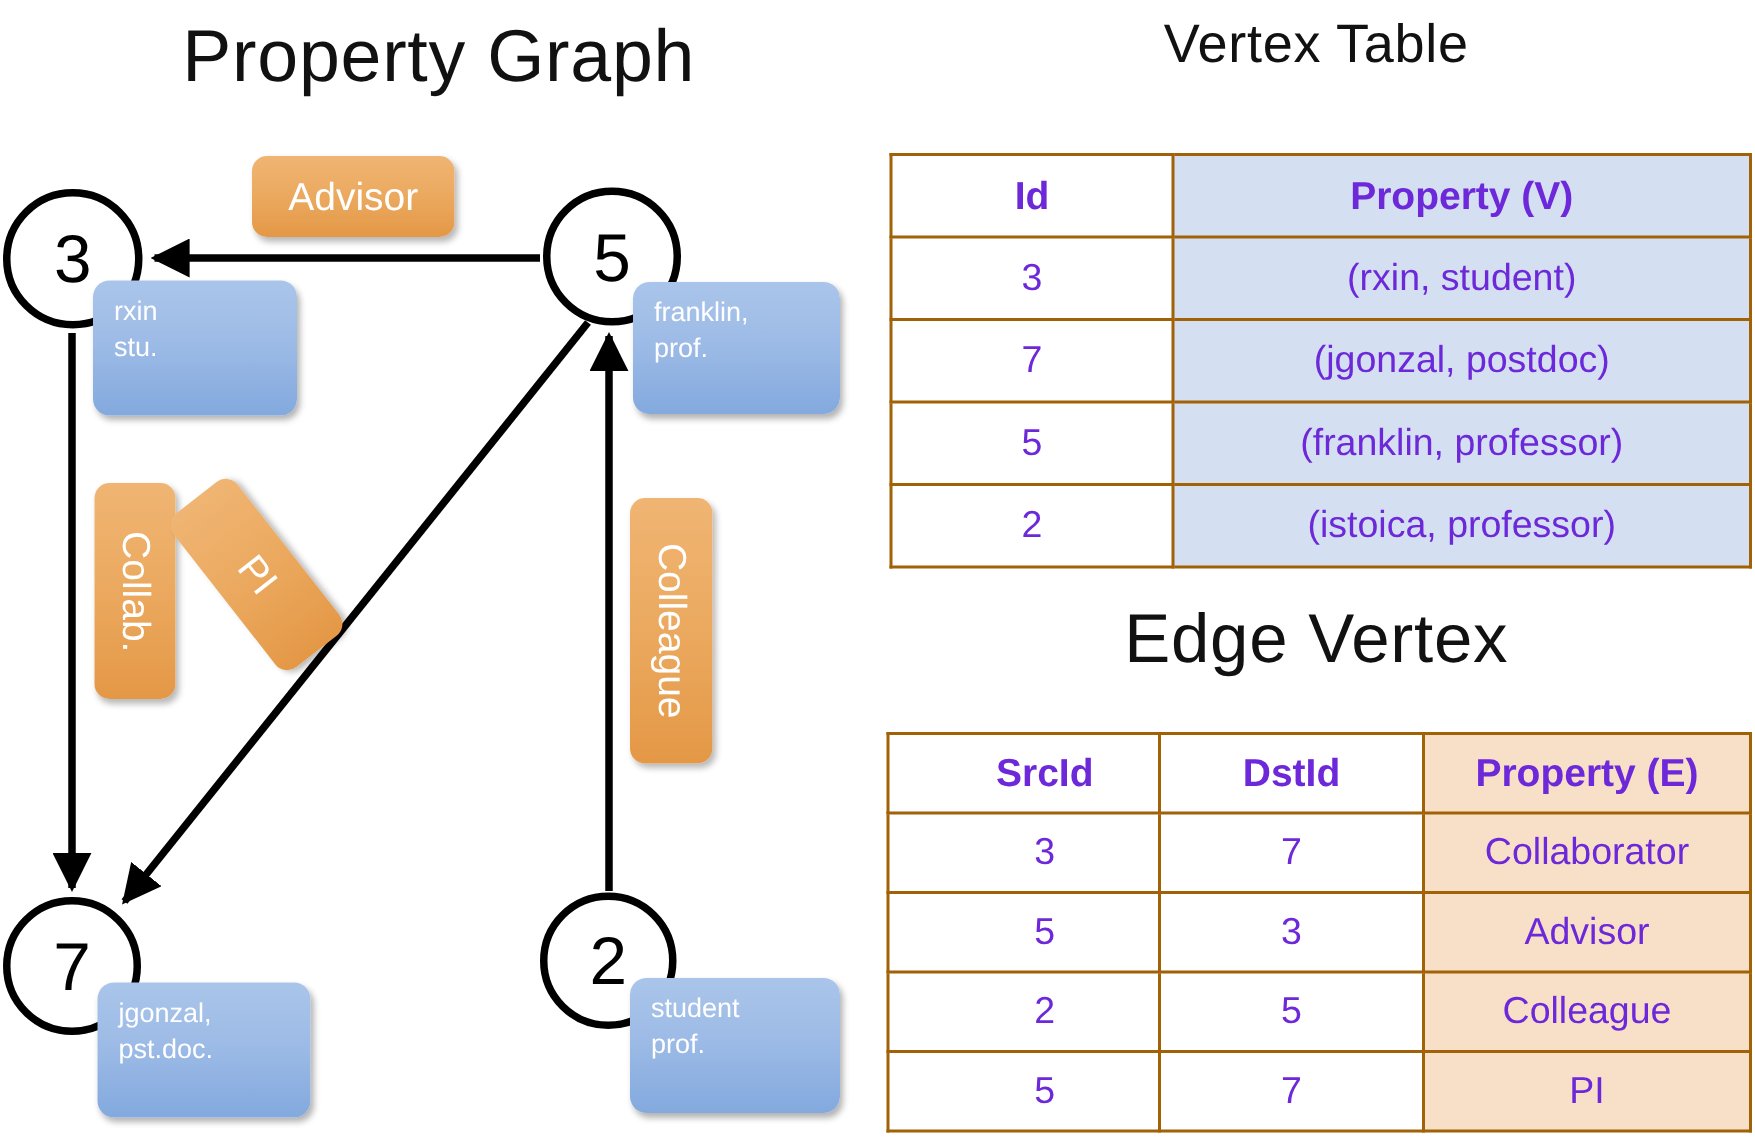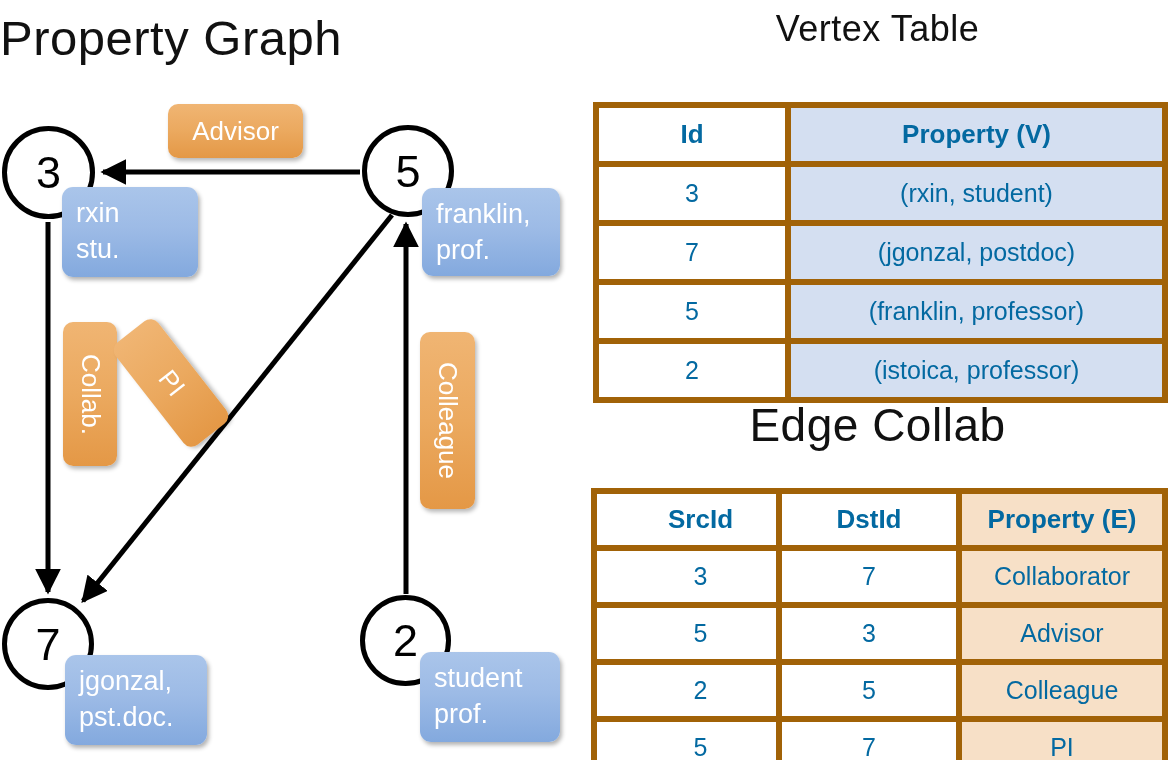--- a/index.html
+++ b/index.html
@@ -20,20 +20,21 @@
   .section-title {
     position: absolute;
     font-family: "Liberation Sans", sans-serif;
     font-weight: 300;
     color: #111111;
     letter-spacing: 0.5px;
     white-space: nowrap;
   }
   #title-property-graph {
     left: 0; top: 10px; width: 585px;
+    text-align: center;
     font-size: 49px;
   }
   #title-vertex-table {
     left: 585px; top: 8px; width: 585px;
     text-align: center;
     font-size: 36px;
   }
   #title-edge-table {
     left: 585px; top: 398px; width: 585px;
     text-align: center;
@@ -74,21 +75,21 @@
   #node-7 { left: 2px;   top: 598px; width: 92px;  height: 92px; }
   #node-2 { left: 360px; top: 595px; width: 91px;  height: 91px; }
 
   
   .vbox {
     position: absolute;
     border-radius: 11px;
     background: linear-gradient(to bottom, #aac5ea 0%, #9dbbe6 45%, #83a9de 100%);
     box-shadow: 2px 3px 4px rgba(0,0,0,0.30);
     color: #ffffff;
-    font-size: 27px;
+    font-size: 18px;
     line-height: 1.33;
     padding: 9px 14px;
     box-sizing: border-box;
     font-family: "Liberation Sans", sans-serif;
     font-weight: 300;
   }
   #vbox-rxin     { left: 62px;  top: 187px; width: 136px; height: 90px; }
   #vbox-franklin { left: 422px; top: 188px; width: 138px; height: 88px; }
   #vbox-jgonzal  { left: 65px;  top: 655px; width: 142px; height: 90px; }
   #vbox-istoica  { left: 420px; top: 652px; width: 140px; height: 90px; }
@@ -137,24 +138,24 @@
 
   
   .tbl {
     position: absolute;
     border-collapse: collapse;
     font-family: "Liberation Sans", sans-serif;
     font-weight: 300;
     table-layout: fixed;
   }
   .tbl td, .tbl th {
-    border: 6px solid #a16207;
+    border: 2px solid #a16207;
     text-align: center;
     font-weight: 300;
-    color: #0369a1;
+    color: #6d28d9;
     padding: 0;
   }
   .tbl th {
     font-weight: bold;
   }
 
   
   #vertex-table {
     left: 593px; top: 102px;
     width: 575px;
@@ -264,21 +265,21 @@
       <td class="col-id">5</td>
       <td class="col-prop">(franklin, professor)</td>
     </tr>
     <tr>
       <td class="col-id">2</td>
       <td class="col-prop">(istoica, professor)</td>
     </tr>
   </tbody>
 </table>
 
-<div class="section-title" id="title-edge-table">Edge Collab</div>
+<div class="section-title" id="title-edge-table">Edge Vertex</div>
 
 <table class="tbl" id="edge-table">
   <thead>
     <tr>
       <th class="col-src">SrcId</th>
       <th class="col-dst">DstId</th>
       <th class="col-ep">Property (E)</th>
     </tr>
   </thead>
   <tbody>

